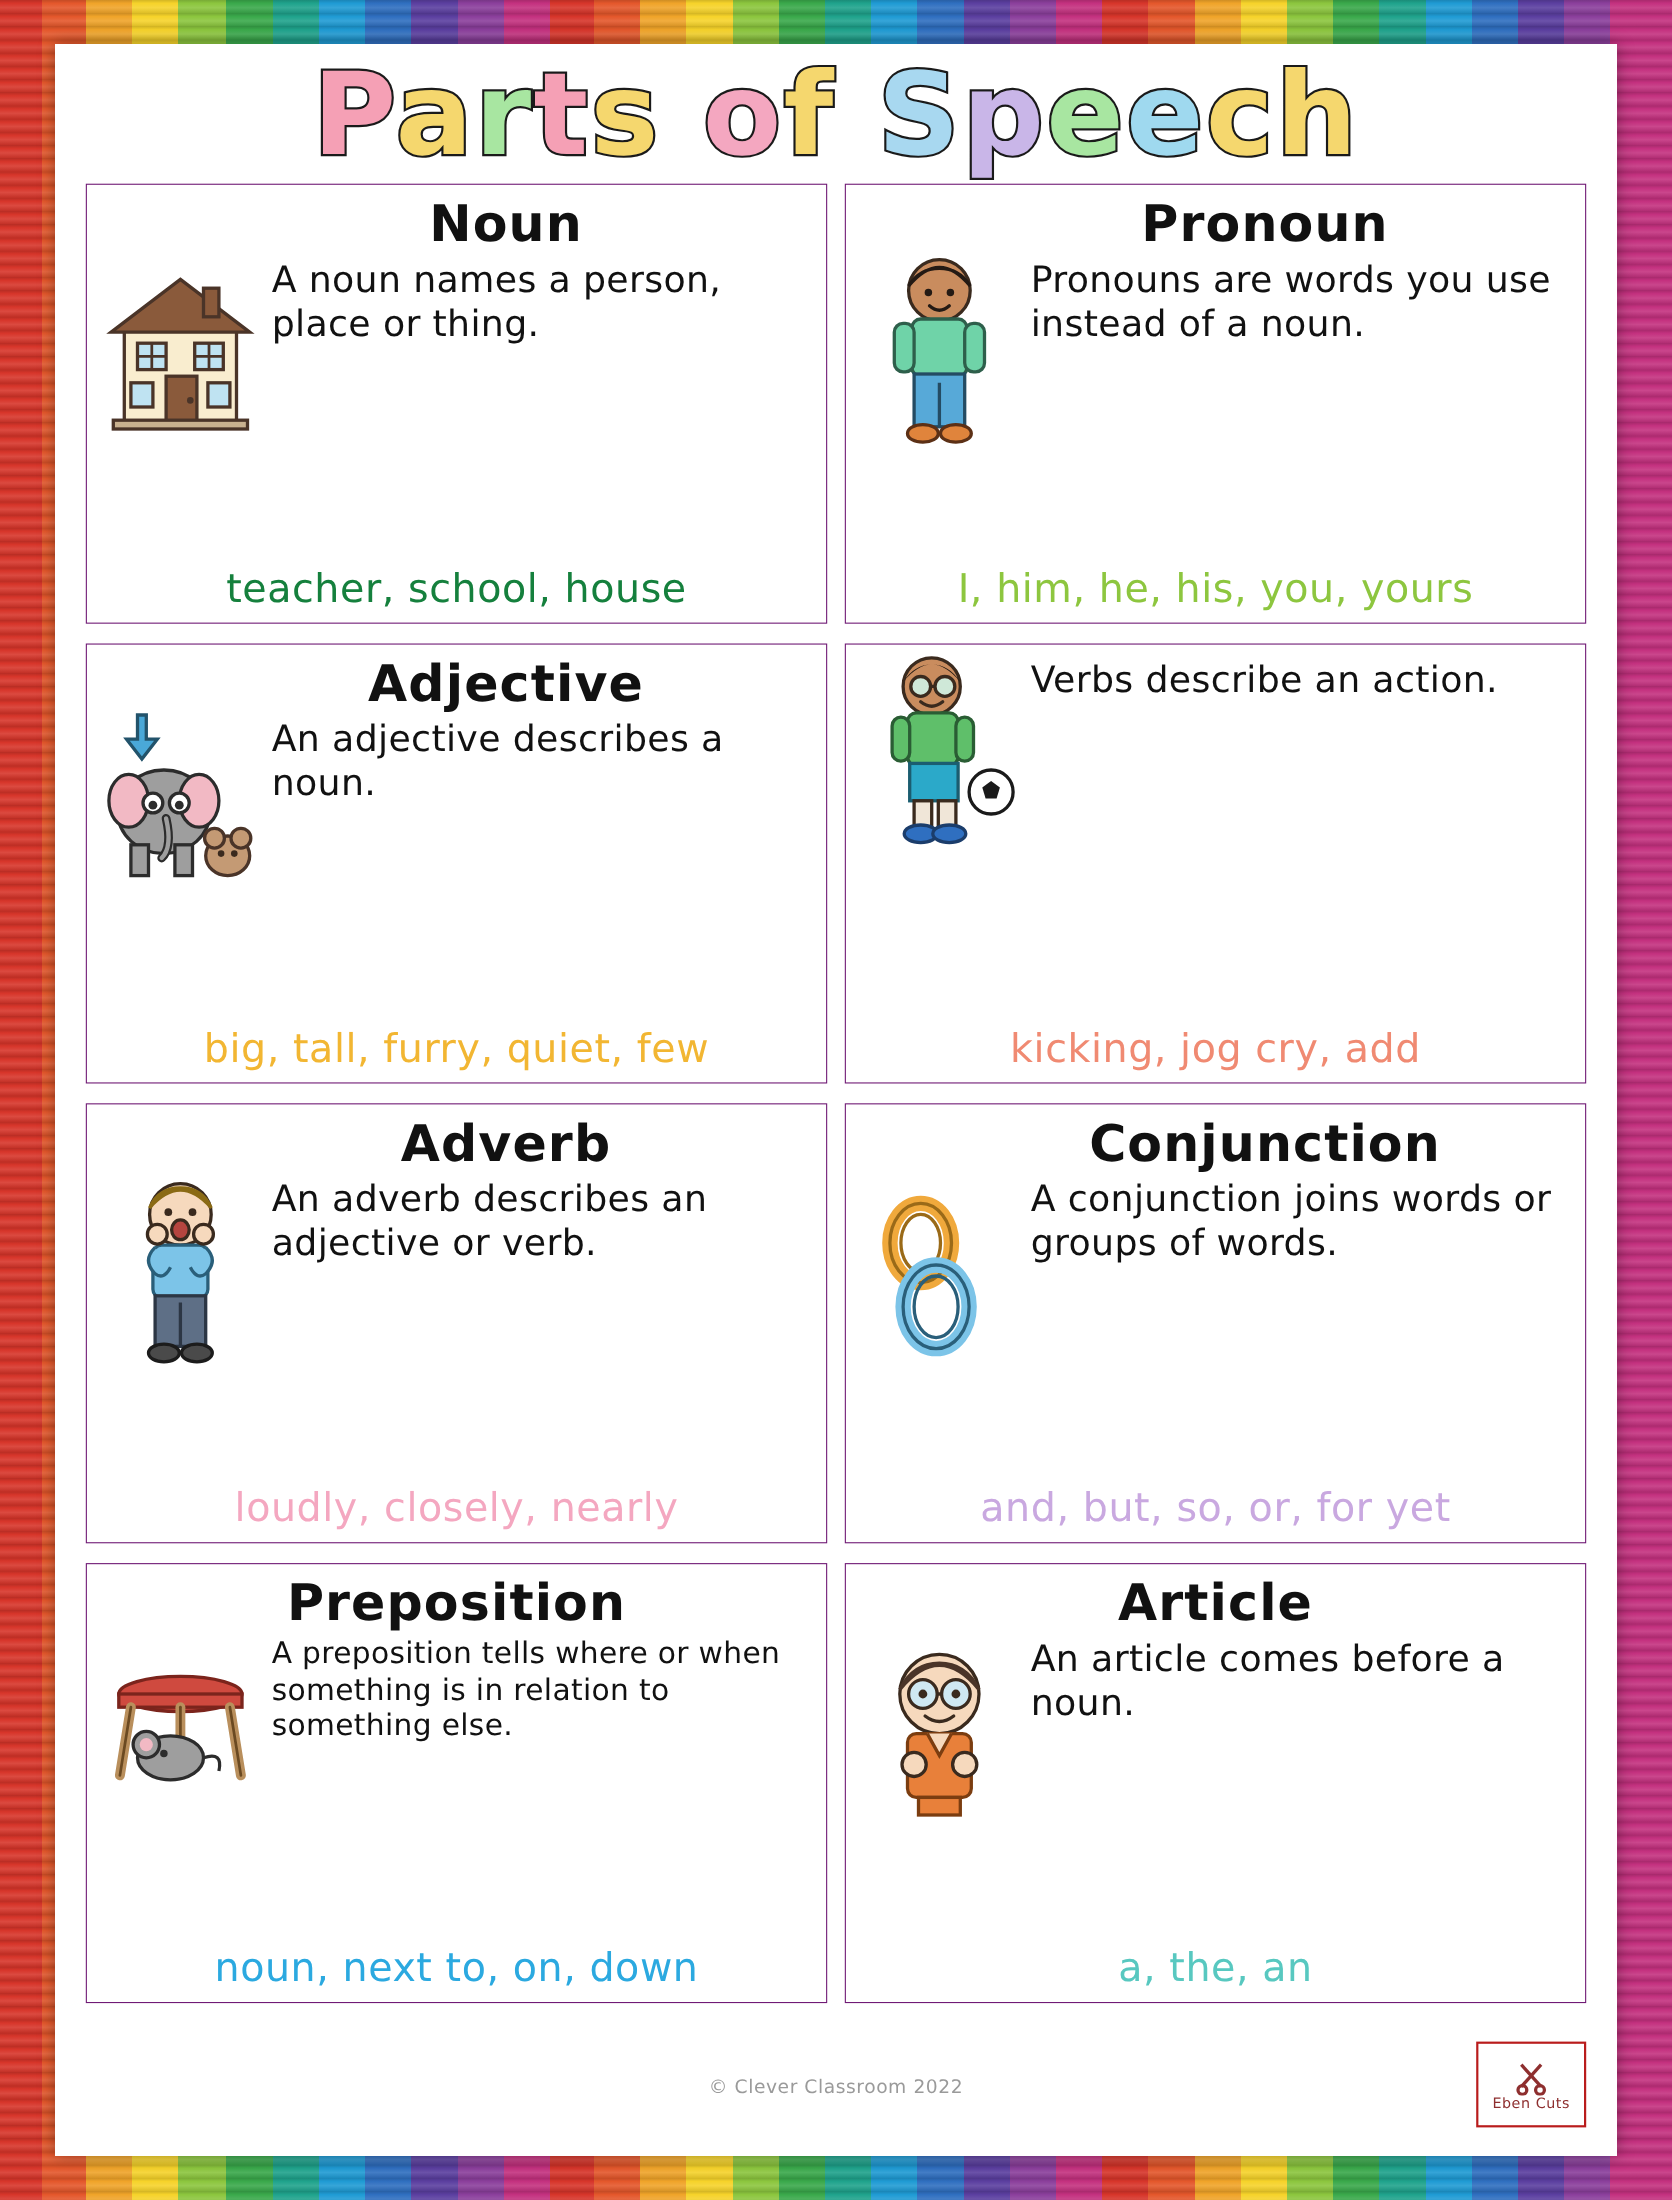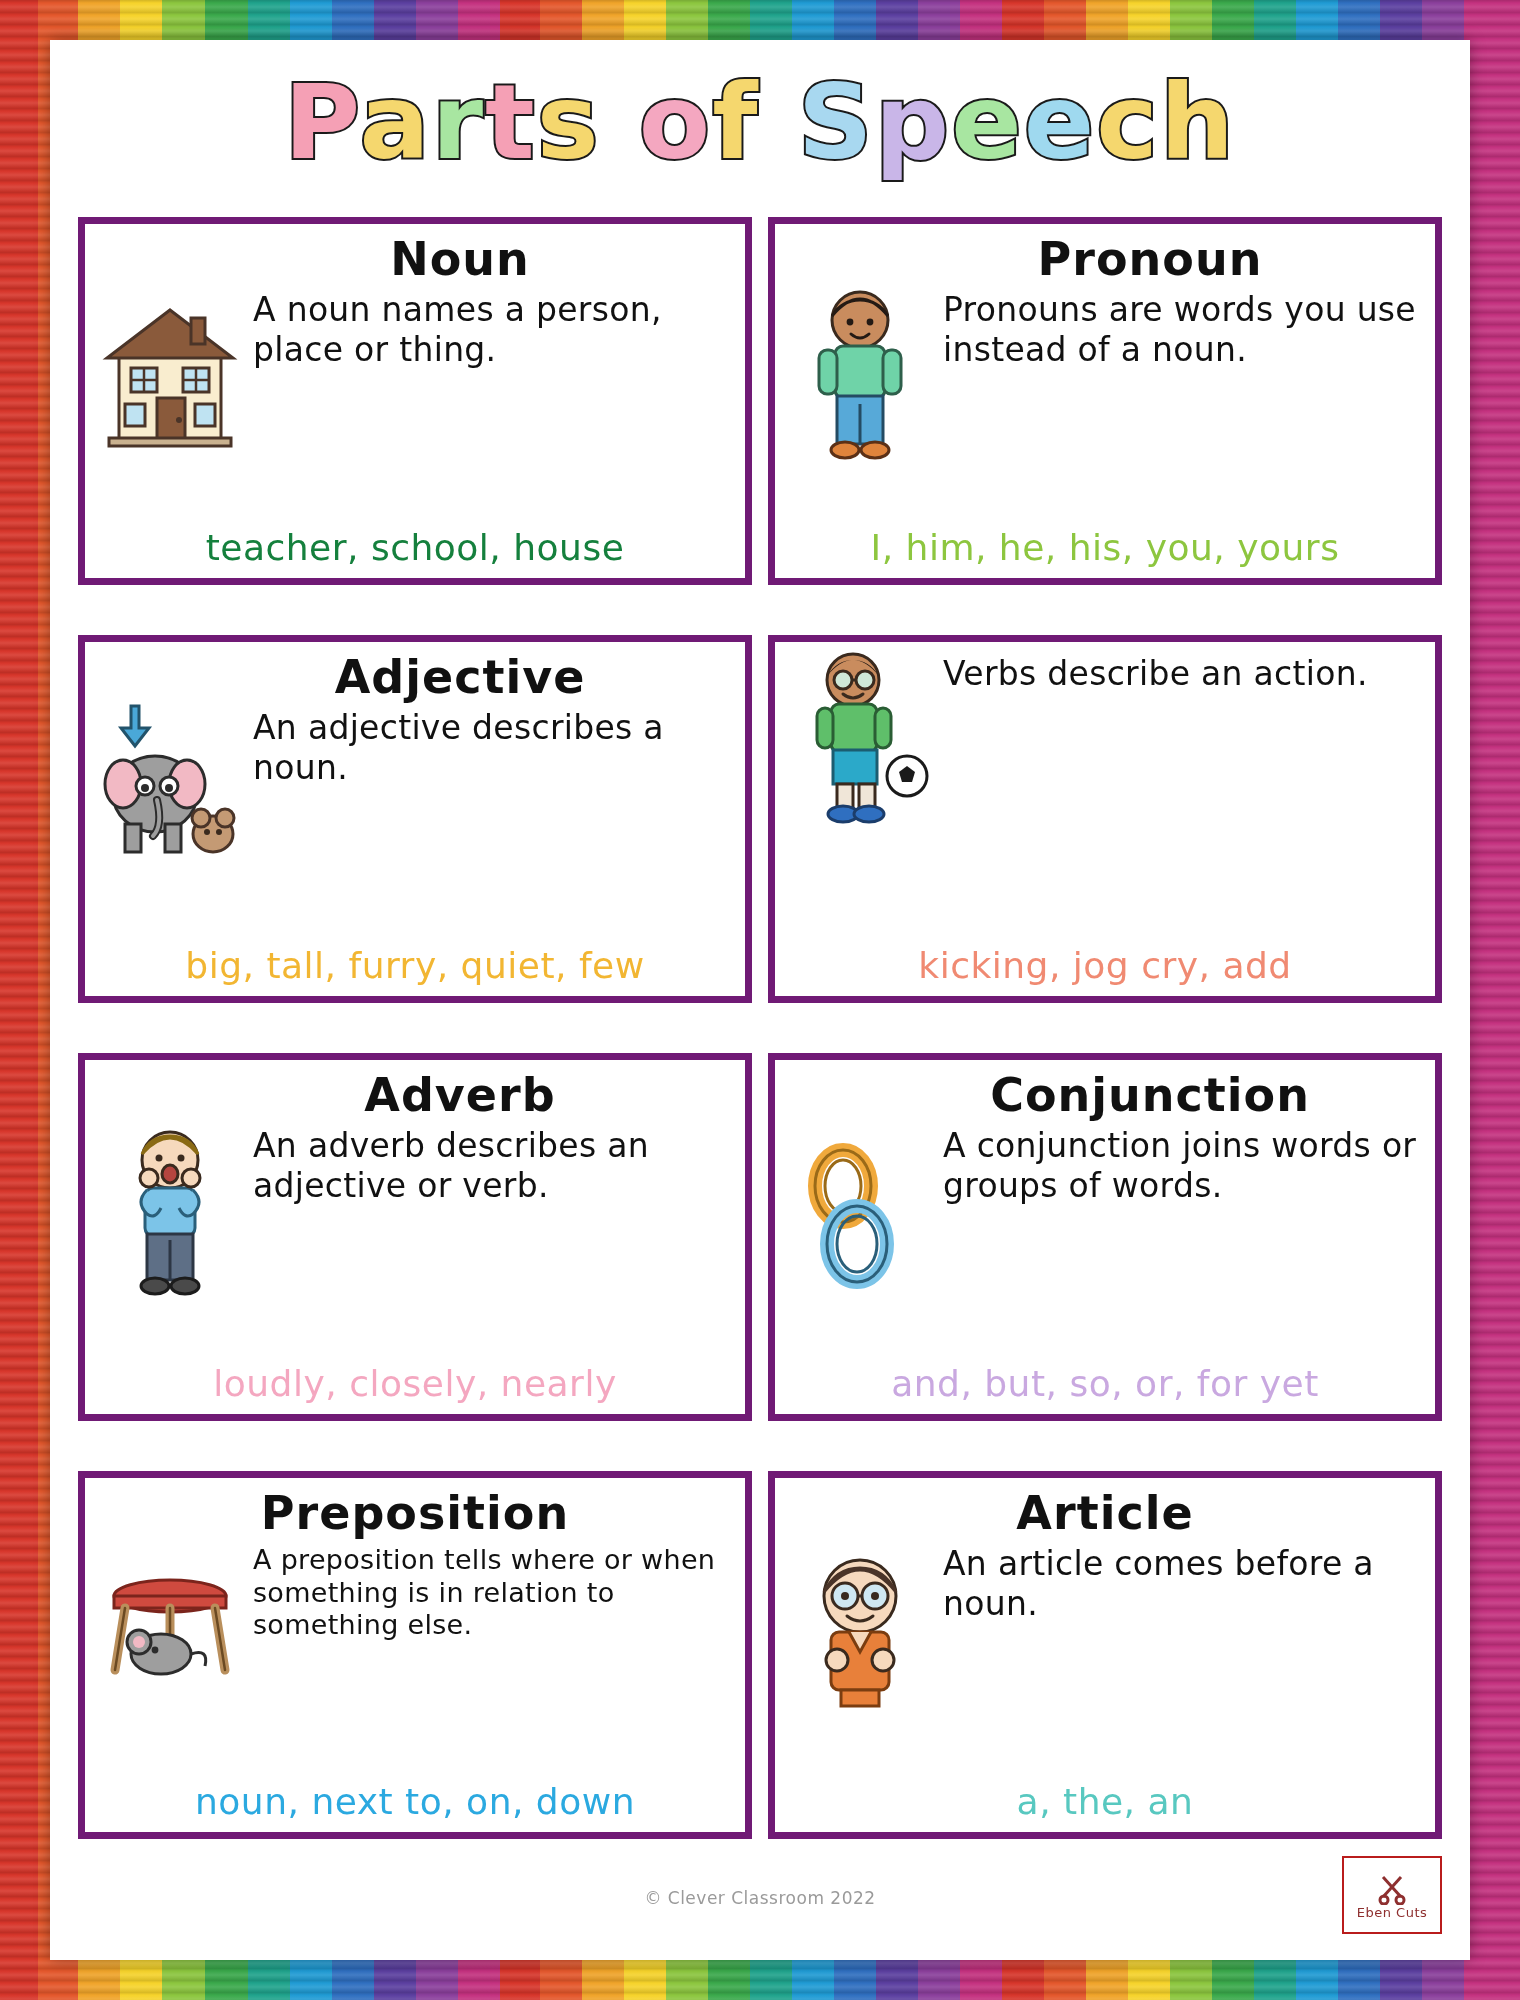--- a/index.html
+++ b/index.html
@@ -77,21 +77,21 @@
     top: 40px;
     width: 1420px;
     height: 1920px;
     background: #ffffff;
     box-shadow: 0 0 14px rgba(0,0,0,0.35);
   }
 
   
   .title {
     text-align: center;
-    margin-top: 28px;
+    margin-top: 10px;
     font-family: "DejaVu Sans", sans-serif;
     font-size: 104px;
     font-weight: bold;
     letter-spacing: 2px;
     line-height: 1.05;
     white-space: pre;
     user-select: none;
   }
   .title span {
     -webkit-text-stroke: 4px #1a1a1a;
@@ -100,28 +100,27 @@
 
   
   .grid {
     margin: 8px 28px 0 28px;
     display: grid;
     grid-template-columns: 1fr 1fr;
     grid-template-rows: 400px 400px 400px 400px;
     gap: 18px 16px;
   }
   .card {
-    border: 7px solid #701a75;
+    border: 1px solid #701a75;
     background: #fff;
     position: relative;
     padding: 6px 10px 8px 10px;
     box-sizing: border-box;
     display: flex;
     flex-direction: column;
-    margin-top: 32px;
   }
   .card-title {
     text-align: center;
     font-size: 46px;
     font-weight: bold;
     color: #111;
     letter-spacing: 1px;
     line-height: 1;
     margin: 6px 0 2px 0;
   }

